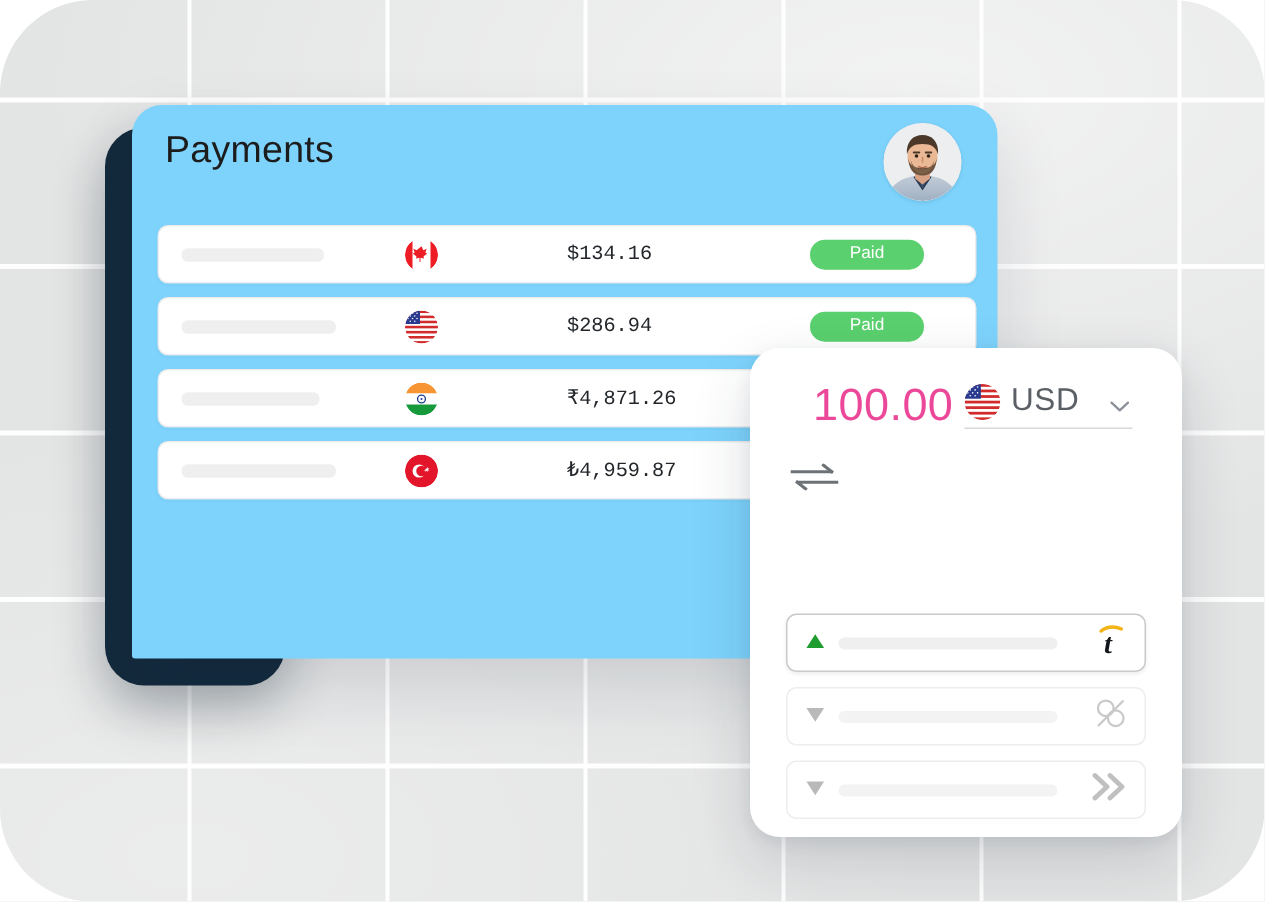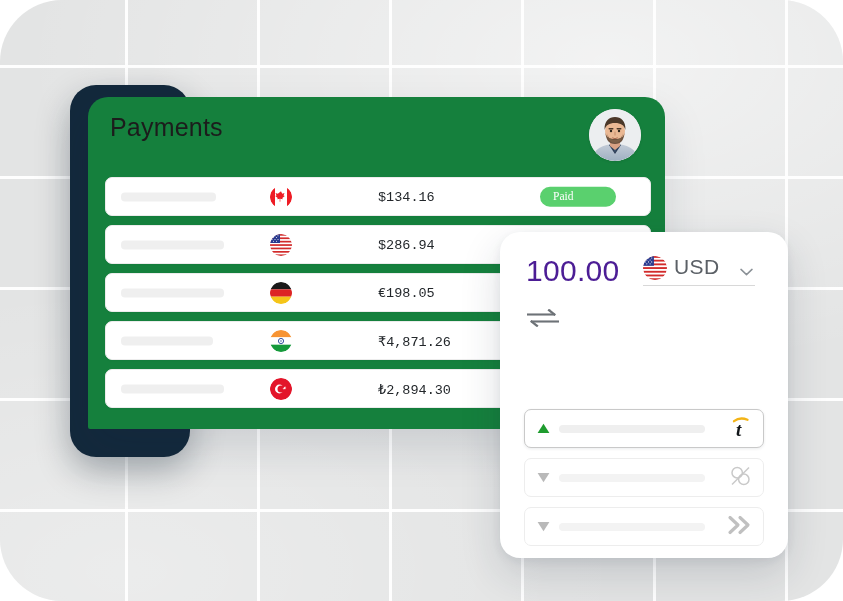--- a/index.html
+++ b/index.html
@@ -38,22 +38,22 @@
     position:absolute;
     left:70px;top:85px;width:120px;height:372px;
     background:#13293c;
     border-radius:26px;
     box-shadow:0 14px 34px rgba(10,25,40,.30);
   }
 
   
   .payments-card{
     position:absolute;
-    left:88px;top:97px;width:577px;height:332px;
-    background:#15803d;
+    left:88px;top:70px;width:577px;height:369px;
+    background:#7dd3fc;
     border-top-left-radius:20px;
     border-top-right-radius:20px;
     border-bottom-right-radius:2px;
     border-bottom-left-radius:2px;
     box-shadow:0 18px 44px rgba(25,40,60,.13);
     overflow:hidden;
   }
   .payments-header{
     position:absolute;left:0;top:0;width:100%;height:82px;
   }
@@ -90,35 +90,35 @@
     width:22px;height:22px;border-radius:50%;overflow:hidden;
   }
   .prow .flag svg{display:block;width:22px;height:22px;}
   .prow .amount{
     position:absolute;left:272px;top:50%;transform:translateY(-50%);
     font-size:13.5px;color:#23272b;white-space:nowrap;
   }
   .prow .badge{
     position:absolute;left:434px;top:50%;transform:translateY(-50%);
     min-width:50px;padding:4px 13px 5px;
-    border-radius:11px;text-align:left;
-    font-size:11.5px;color:#ffffff;line-height:1;font-family:Liberation Serif, serif;
+    border-radius:11px;text-align:center;
+    font-size:11.5px;color:#ffffff;line-height:1;
   }
 
   
   .converter{
     position:absolute;
     left:500px;top:232px;width:288px;height:326px;
     background:#ffffff;border-radius:20px;
     box-shadow:0 16px 40px rgba(30,45,65,.16), 0 3px 10px rgba(30,45,65,.07);
     overflow:hidden;
   }
   .cv-amount{
-    position:absolute;left:26px;
-    font-size:30px;color:#4c1d95;letter-spacing:.3px;white-space:nowrap;
+    position:absolute;left:42px;
+    font-size:30px;color:#ec4899;letter-spacing:.3px;white-space:nowrap;
   }
   .cv-sel{
     position:absolute;left:143px;width:112px;
     border-bottom:1px solid #d8d8d8;
     height:31px;
   }
   .cv-sel .cflag{
     position:absolute;left:0;top:2px;width:24px;height:24px;border-radius:50%;overflow:hidden;
   }
   .cv-sel .cflag svg{display:block;width:24px;height:24px;}
@@ -250,39 +250,20 @@
                 <circle cx="3.5" cy="7.2" r=".5"></circle>
                   <circle cx="6.5" cy="7.2" r=".5"></circle>
               </g>
             </g>
           </svg>
         </div>
         <div class="amount nowrap">$286.94</div>
         <div class="badge" style="background:#5ad06e">Paid</div>
       </div>
 
-      <div class="prow">
-        <div class="bar" style="width:103px"></div>
-        <div class="flag">
-          <svg viewBox="0 0 22 22" xmlns="http://www.w3.org/2000/svg">
-            <defs>
-                <clipPath id="de1">
-                  <circle cx="11" cy="11" r="11"></circle>
-                </clipPath>
-              </defs>
-            <g clip-path="url(#de1)">
-              <rect width="22" height="7.34" y="0" fill="#1a1a1a"></rect>
-              <rect width="22" height="7.34" y="7.34" fill="#dd2424"></rect>
-              <rect width="22" height="7.34" y="14.68" fill="#f5c518"></rect>
-            </g>
-          </svg>
-        </div>
-        <div class="amount nowrap">€198.05</div>
-        <div class="badge" style="background:#5ad06e">Paid</div>
-      </div>
 
       <div class="prow">
         <div class="bar" style="width:92px"></div>
         <div class="flag">
           <svg viewBox="0 0 22 22" xmlns="http://www.w3.org/2000/svg">
             <defs>
                 <clipPath id="in1">
                   <circle cx="11" cy="11" r="11"></circle>
                 </clipPath>
               </defs>
@@ -309,21 +290,21 @@
                 </clipPath>
               </defs>
             <g clip-path="url(#tr1)">
               <rect width="22" height="22" fill="#e3152a"></rect>
               <circle cx="9.4" cy="11" r="4.4" fill="#fff"></circle>
               <circle cx="11" cy="11" r="3.5" fill="#e3152a"></circle>
               <path d="M14.6 11 l1.3 -.55 l-.02 1.4 l.88 -1.1 l.8 1.15 l-.1 -1.42 l1.35 .45 l-.95 -1.05 l1.02 -.9 l-1.38 .3 l.25 -1.38 l-.85 1.1 Z" fill="#fff" transform="translate(-2.3,0.2) scale(.92) translate(1.4,.7)"></path>
             </g>
           </svg>
         </div>
-        <div class="amount nowrap">₺2,894.30</div>
+        <div class="amount nowrap">₺4,959.87</div>
         <div class="badge" style="background:#5ad06e">Paid</div>
       </div>
 
     </div>
   </div>
 
   <div class="converter">
 
     <div class="cv-amount" style="top:22px">100.00</div>
     <div class="cv-sel" style="top:22px">

